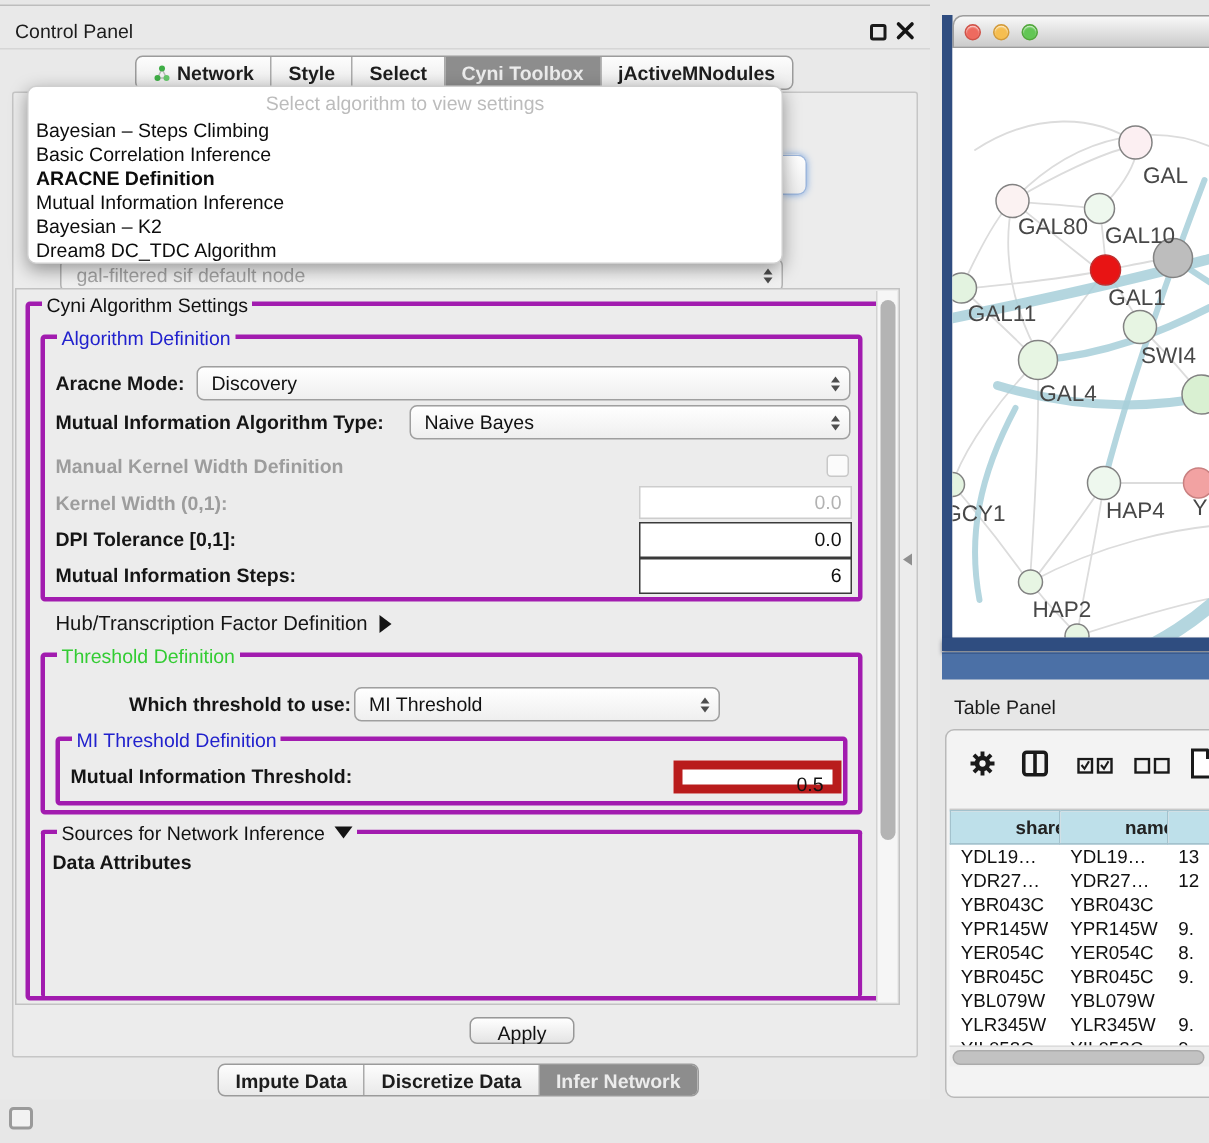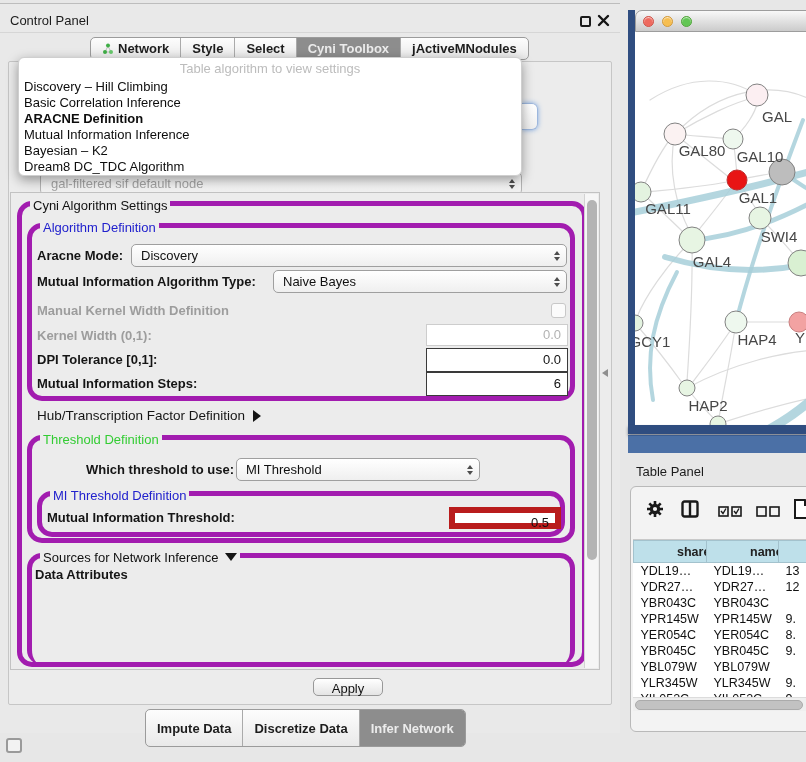--- a/index.html
+++ b/index.html
@@ -12,41 +12,41 @@
   .cp-titlebar { position:absolute; left:0; top:5px; width:620px; height:24px; border-bottom:1px solid #d6d6d6; }
   .cp-title { position:absolute; left:10px; top:4px; font-size:13px; color:#1c1c1c; }
   .float-btn { position:absolute; left:580px; top:7px; width:11px; height:11px; border:2px solid #1a1a1a; border-radius:2px; cursor:pointer; }
   .close-btn { position:absolute; left:597px; top:5px; width:13px; height:13px; cursor:pointer; }
   .close-btn svg { display:block; }
 
   .top-tabs { position:absolute; left:90px; top:33px; height:23px; display:flex; border:1px solid #9b9b9b; border-radius:5px; overflow:hidden; background:linear-gradient(#fdfdfd,#e9e9e9); }
   .tab { display:flex; align-items:center; gap:4px; padding:0 11px; font-size:13px; font-weight:600; color:#1d1d1d; border-right:1px solid #aaa; cursor:pointer; }
   .tab:last-child { border-right:none; }
   .tab.selected { background:#8d8d8d; color:#ececec; }
-  .bottom-tabs { position:absolute; left:145px; top:705px; height:38px; display:flex; border:1px solid #9b9b9b; border-radius:5px; overflow:hidden; background:linear-gradient(#fdfdfd,#e9e9e9); }
+  .bottom-tabs { position:absolute; left:145px; top:705px; height:22px; display:flex; border:1px solid #9b9b9b; border-radius:5px; overflow:hidden; background:linear-gradient(#fdfdfd,#e9e9e9); }
 
   .cp-body { position:absolute; left:8px; top:57px; width:604px; height:644px; background:#ececec; border:1px solid #c6c6c6; border-radius:2px; }
 
   
   .algo-dropdown { position:absolute; left:18px; top:53px; width:504px; height:119px; background:#ffffff; border:1px solid #cfcfcf; border-radius:6px; box-shadow:0 4px 12px rgba(0,0,0,.38); z-index:30; overflow:hidden; }
   .algo-placeholder { height:21px; line-height:22px; text-align:center; color:#bcbcbc; font-size:13px; }
   .algo-item { font-size:13px; line-height:16px; padding-left:5px; color:#0d0d0d; cursor:pointer; white-space:nowrap; }
   .algo-item.bold { font-weight:bold; }
 
   
   .combo-fragment { position:absolute; left:522px; top:99px; width:16px; height:27px; border:1px solid #9db7dd; border-left:none; border-radius:0 6px 6px 0; box-shadow:0 0 5px #7da7e0; background:linear-gradient(#fff,#eee); z-index:25; }
 
   
   .bg-combo { position:absolute; left:40px; top:168px; width:482px; height:23px; background:linear-gradient(#fbfbfb,#efefef); border:1px solid #b3b3b3; border-radius:5px; z-index:5; display:flex; align-items:center; }
   .bg-combo .val { flex:1; font-size:13px; color:#a4a4a4; padding-left:10px; white-space:nowrap; overflow:hidden; }
 
   
   .settings-panel { position:absolute; left:10px; top:188px; width:590px; height:478px; background:#ececec; border:1px solid #c2c2c2; z-index:6; }
 
-  .groupbox { position:absolute; border:5px solid #a21caf; border-radius:15px;text-decoration:underline; }
+  .groupbox { position:absolute; border:3px solid #a21caf; border-radius:3px;text-decoration:underline; }
   .group-title { position:absolute; top:-8px; left:8px; background:#ececec; padding:0 3px; font-size:13px; color:#111; white-space:nowrap; }
   .group-title.blue { color:#2121cd; }
   .group-title.green { color:#33cc33; }
 
   .lbl { position:absolute; font-size:13px; color:#151515; white-space:nowrap; }
   .lbl.b { font-weight:bold; }
   .lbl.dis { color:#9d9d9d; }
 
   .combo { position:absolute; height:23px; background:linear-gradient(#ffffff,#efefef); border:1px solid #9f9f9f; border-radius:5px; display:flex; align-items:center; cursor:pointer; }
   .combo .val { flex:1; font-size:13px; color:#111; padding-left:9px; white-space:nowrap; overflow:hidden; }
@@ -247,23 +247,23 @@
 
     <button class="apply-btn">Apply</button>
 
     <div class="bottom-tabs">
         <div class="tab">Impute Data</div>
         <div class="tab">Discretize Data</div>
         <div class="tab selected">Infer Network</div>
       </div>
 
     <div class="algo-dropdown">
-      <div class="algo-placeholder">Table algorithm to view settings</div>
+      <div class="algo-placeholder">Select algorithm to view settings</div>
       <div id="algo-items">
-          <div class="algo-item">Discovery – Hill Climbing</div>
+          <div class="algo-item">Bayesian – Steps Climbing</div>
           <div class="algo-item">Basic Correlation Inference</div>
           <div class="algo-item bold">ARACNE Definition</div>
           <div class="algo-item">Mutual Information Inference</div>
           <div class="algo-item">Bayesian – K2</div>
           <div class="algo-item">Dream8 DC_TDC Algorithm</div>
         </div>
     </div>
     <div class="combo-fragment"></div>
   </div>
 

